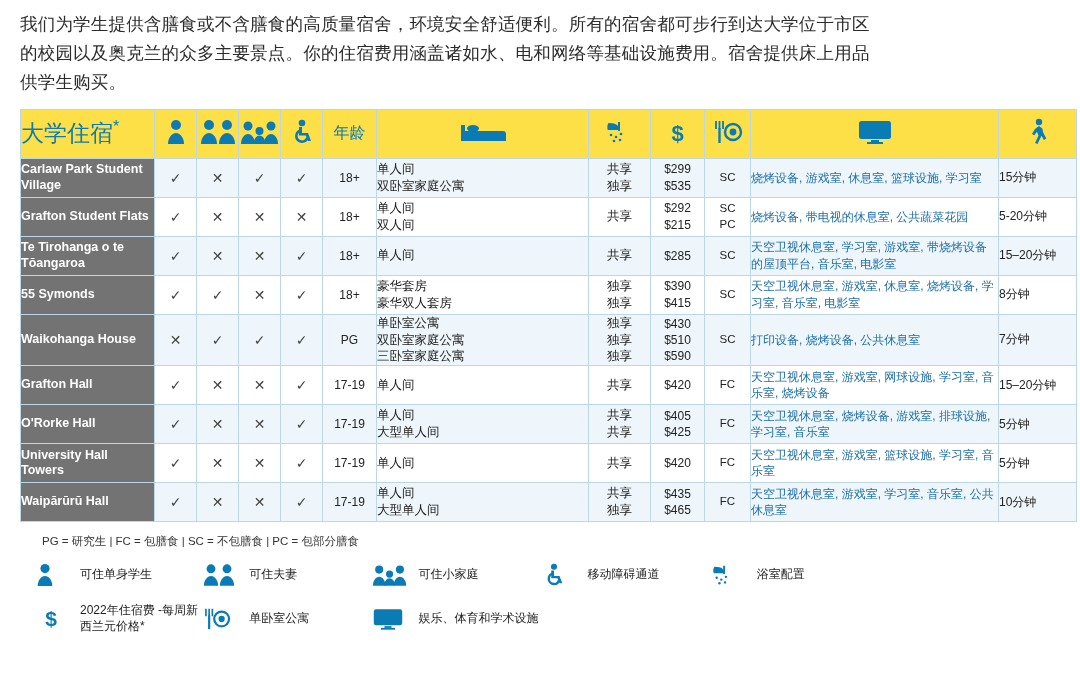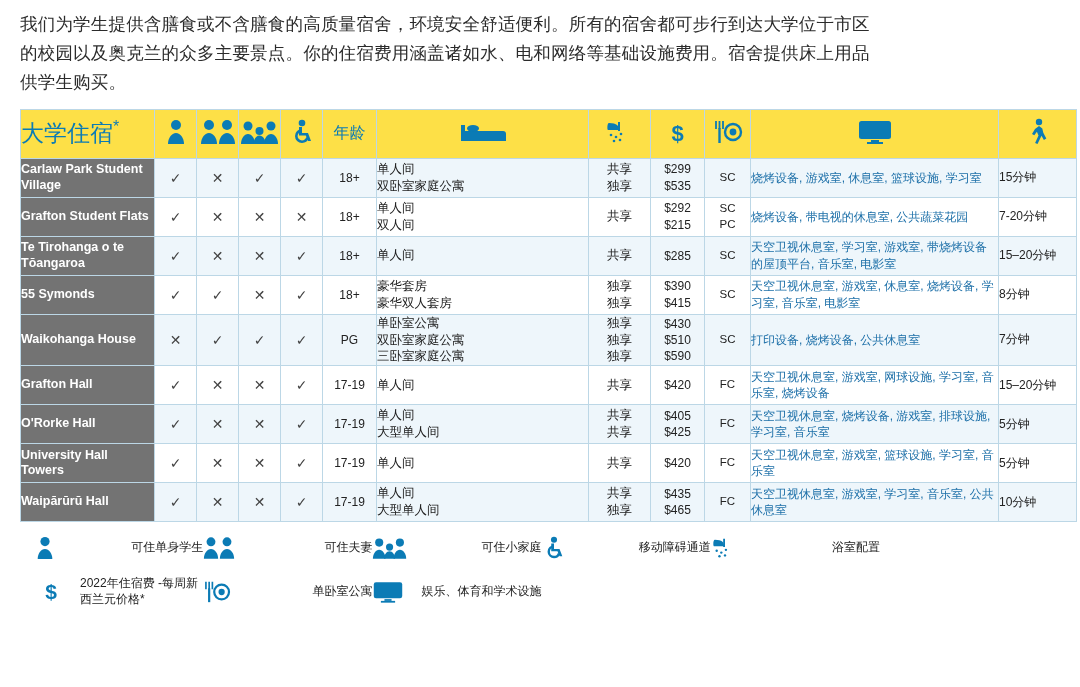--- a/index.html
+++ b/index.html
@@ -124,21 +124,20 @@
     grid-template-columns: repeat(5, 1fr);
     row-gap: 16px;
     align-items: center;
   }
   .legend-item {
     display: flex;
     align-items: center;
     gap: 12px;
     font-size: 12px;
     color: #222;
-    justify-content: space-between;
   }
   .legend-item .gl { color: #0b7bb5; flex: 0 0 auto; width: 34px; text-align: center; }
   .legend-item .lbl { line-height: 1.3; }
 
   svg { display: block; }
 </style>
 </head>
 <body>
 
 <div class="page">
@@ -300,21 +299,21 @@
           </td>
         <td class="price">
             <div>$292</div>
             <div>$215</div>
           </td>
         <td class="meal">
             <div>SC</div>
             <div>PC</div>
           </td>
         <td class="facil">烧烤设备, 带电视的休息室, 公共蔬菜花园</td>
-        <td class="walk">7-20分钟</td>
+        <td class="walk">5-20分钟</td>
       </tr>
       <tr>
         <td class="name">Te Tirohanga o te Tōangaroa</td>
         <td class="tick">✓</td>
         <td class="tick">✕</td>
         <td class="tick">✕</td>
         <td class="tick">✓</td>
         <td class="age">18+</td>
         <td class="room">
             <div>单人间</div>
@@ -474,20 +473,21 @@
           </td>
         <td class="meal">
             <div>FC</div>
           </td>
         <td class="facil">天空卫视休息室, 游戏室, 学习室, 音乐室, 公共休息室</td>
         <td class="walk">10分钟</td>
       </tr>
     </tbody>
   </table>
 
+  <div class="legend-note">PG = 研究生 | FC = 包膳食 | SC = 不包膳食 | PC = 包部分膳食</div>
 
   <div class="legend-grid">
     <div class="legend-item">
       <span class="gl">
         <svg width="22" height="24" viewBox="0 0 24 26">
             <circle cx="12" cy="6" r="5" fill="#0b7bb5"></circle>
             <path d="M4 25c0-6 3.6-11 8-11s8 5 8 11z" fill="#0b7bb5"></path>
           </svg>
       </span>
       <span class="lbl">可住单身学生</span>

